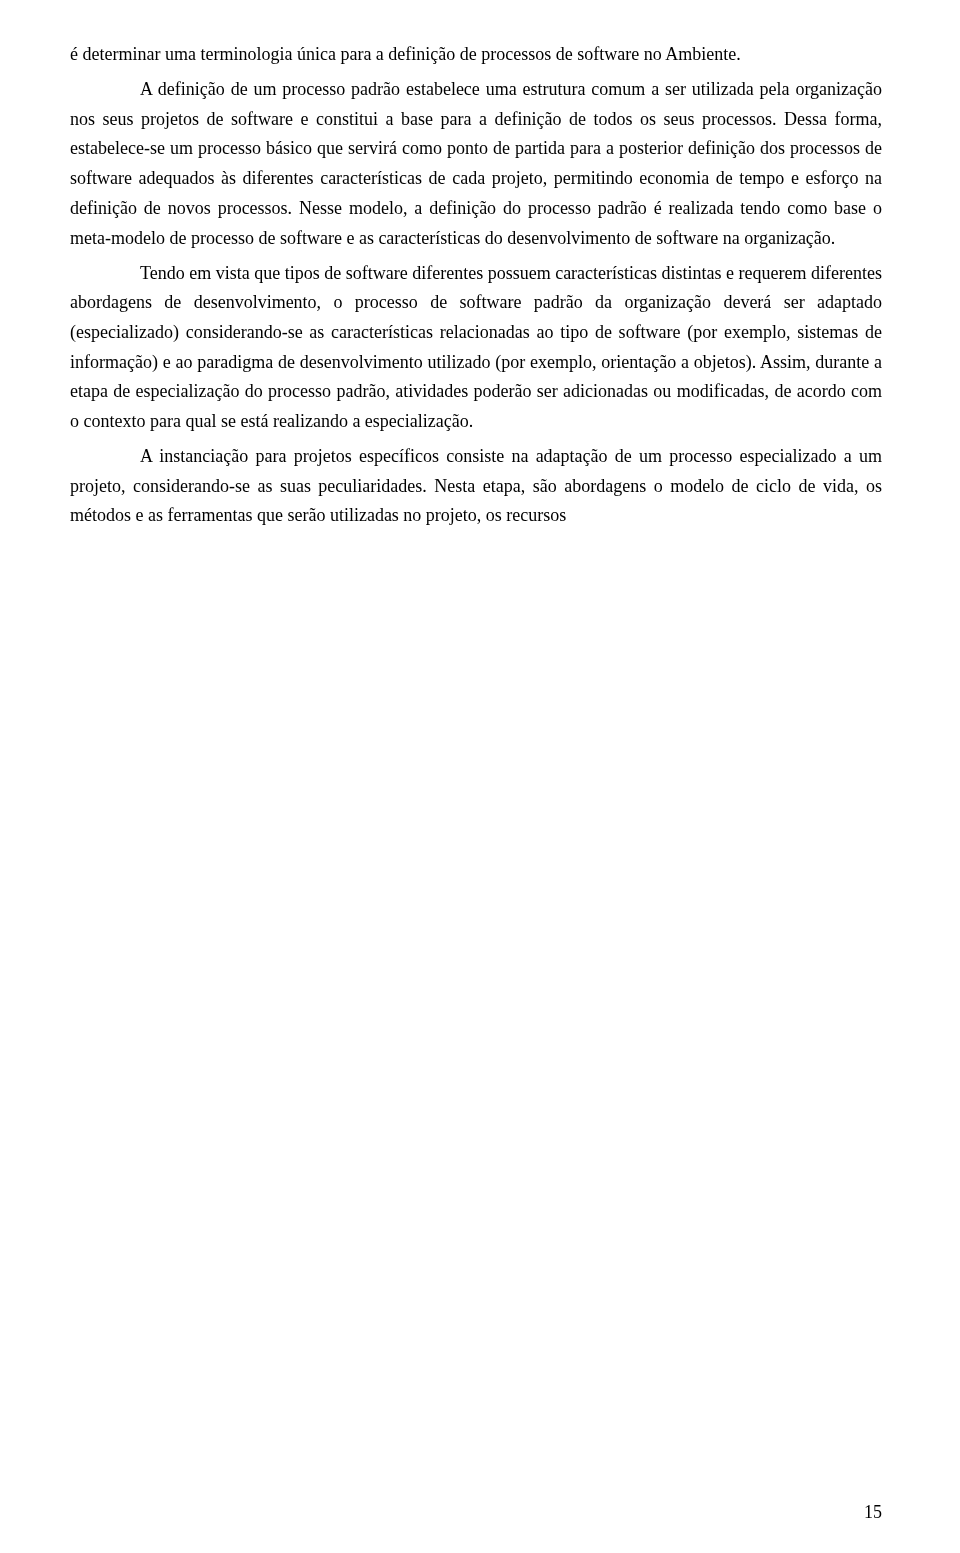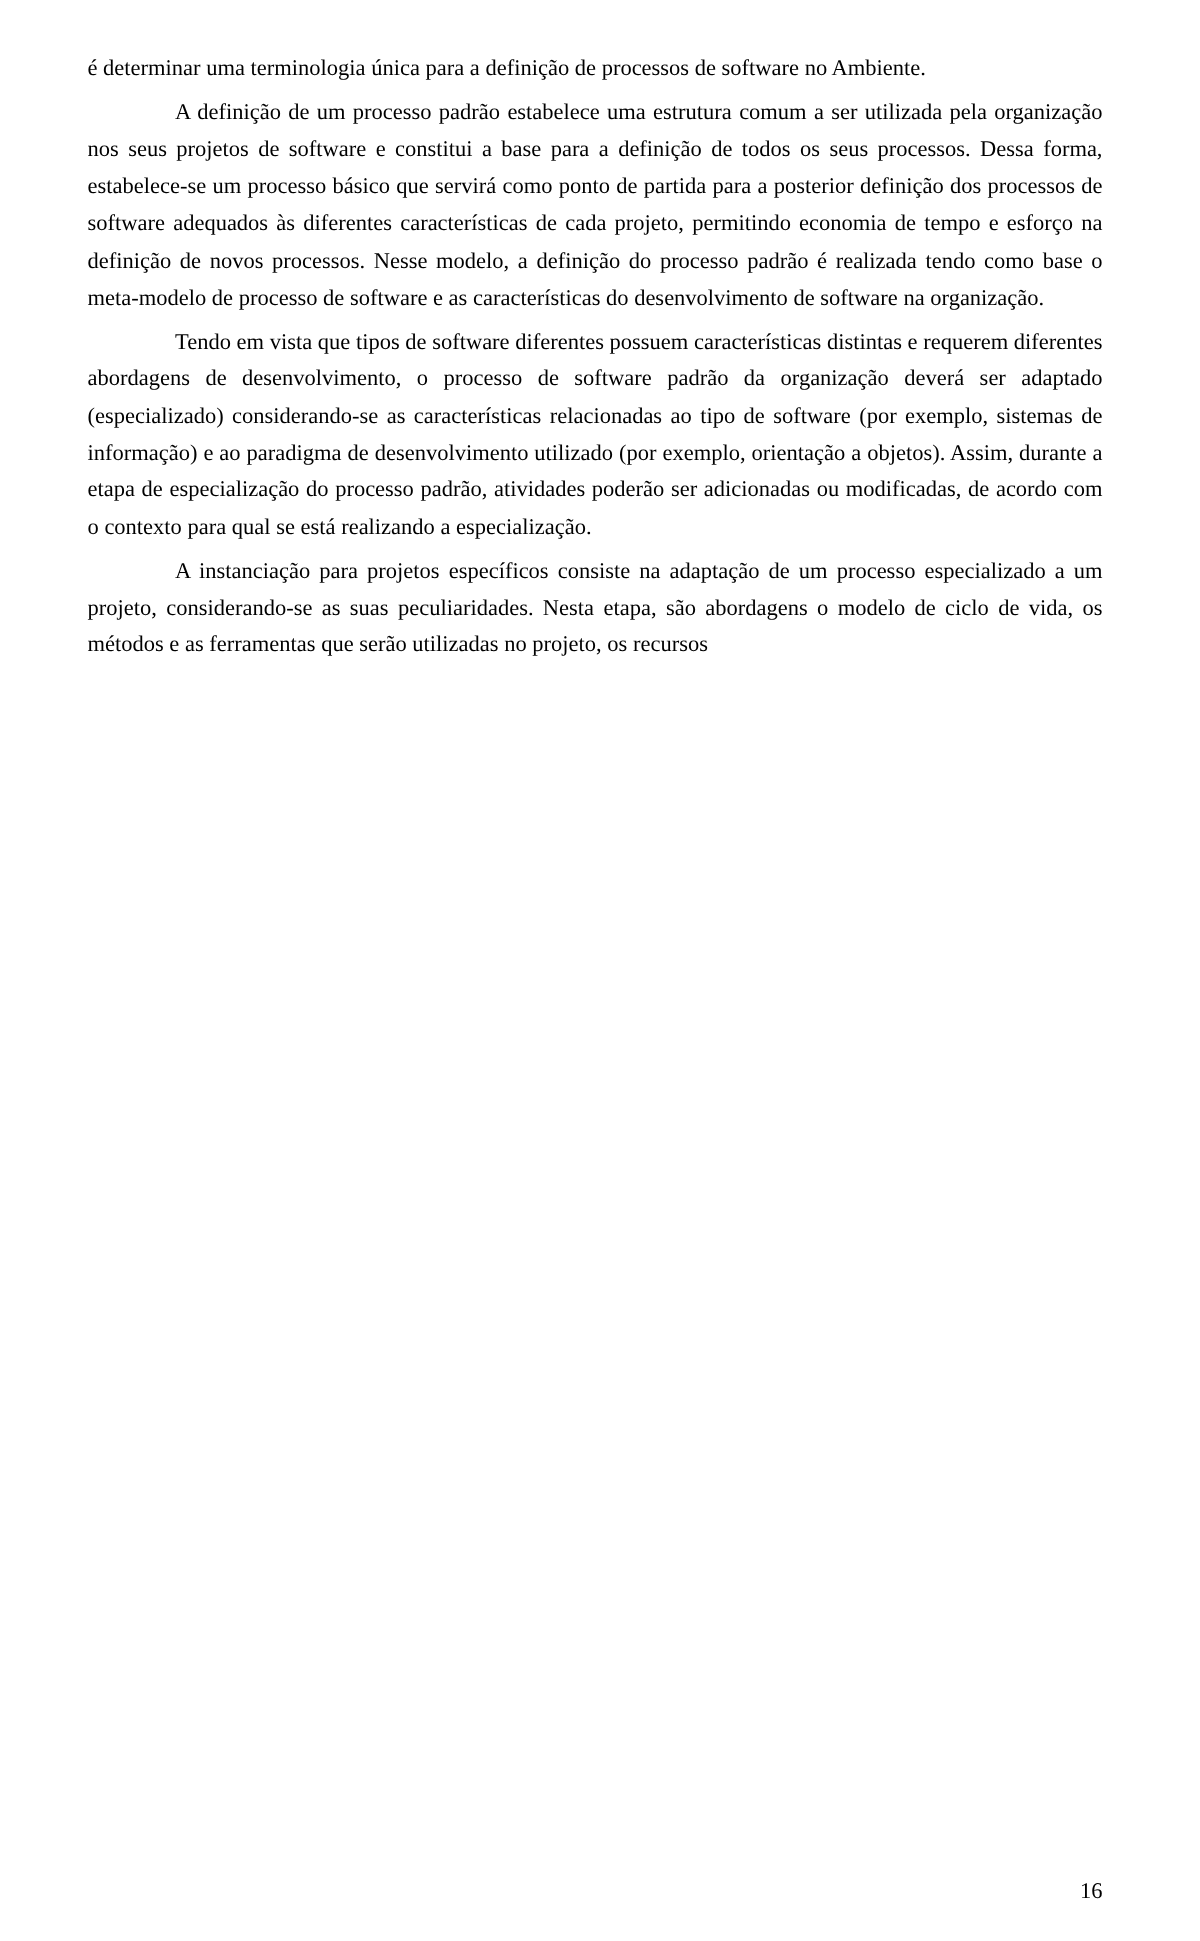--- a/index.html
+++ b/index.html
@@ -58,14 +58,14 @@
     <p class="paragraph">é determinar uma terminologia única para a definição de processos de software no Ambiente.</p>
 
     <p class="paragraph paragraph-indent" style="margin-top: 0.3em;">A definição de um processo padrão estabelece uma estrutura comum a ser utilizada pela organização nos seus projetos de software e constitui a base para a definição de todos os seus processos. Dessa forma, estabelece-se um processo básico que servirá como ponto de partida para a posterior definição dos processos de software adequados às diferentes características de cada projeto, permitindo economia de tempo e esforço na definição de novos processos. Nesse modelo, a definição do processo padrão é realizada tendo como base o meta-modelo de processo de software e as características do desenvolvimento de software na organização.</p>
 
     <p class="paragraph paragraph-indent" style="margin-top: 0.3em;">Tendo em vista que tipos de software diferentes possuem características distintas e requerem diferentes abordagens de desenvolvimento, o processo de software padrão da organização deverá ser adaptado (especializado) considerando-se as características relacionadas ao tipo de software (por exemplo, sistemas de informação) e ao paradigma de desenvolvimento utilizado (por exemplo, orientação a objetos). Assim, durante a etapa de especialização do processo padrão, atividades poderão ser adicionadas ou modificadas, de acordo com o contexto para qual se está realizando a especialização.</p>
 
     <p class="paragraph paragraph-indent" style="margin-top: 0.3em;">A instanciação para projetos específicos consiste na adaptação de um processo especializado a um projeto, considerando-se as suas peculiaridades. Nesta etapa, são abordagens o modelo de ciclo de vida, os métodos e as ferramentas que serão utilizadas no projeto, os recursos</p>
 
   </div>
 
-  <div class="page-number">16</div>
+  <div class="page-number">15</div>
 </div>
 
 </body></html>

